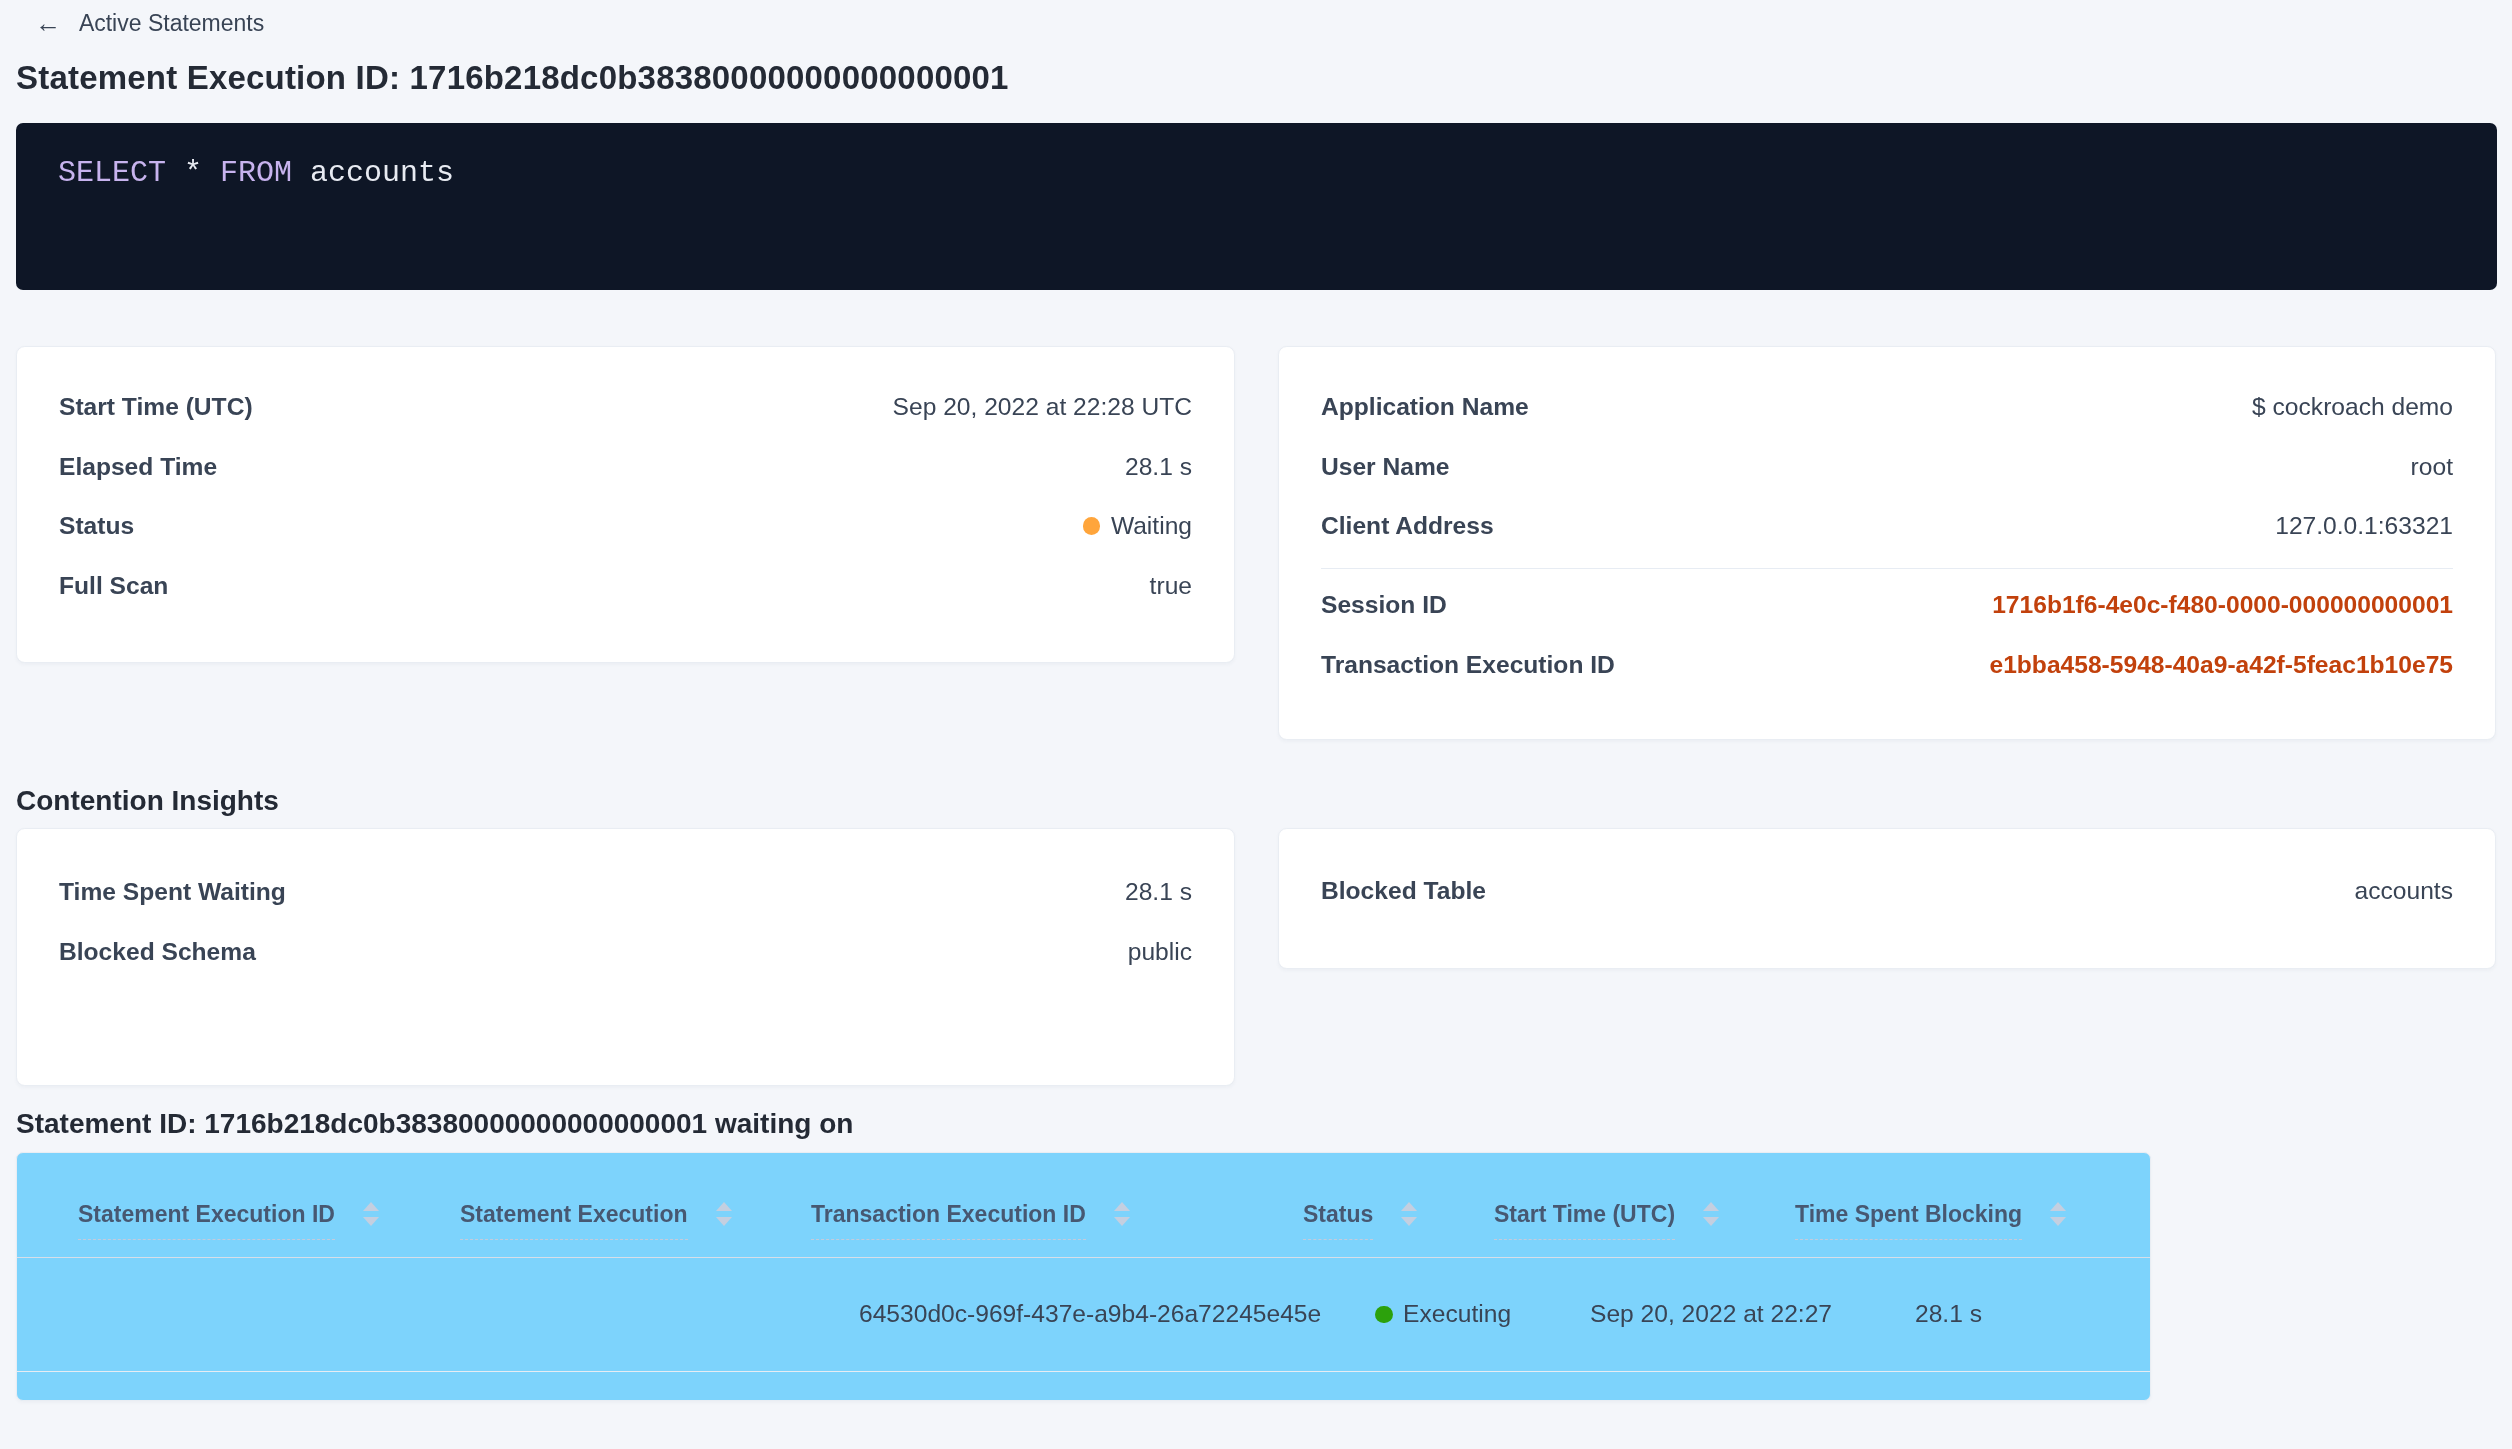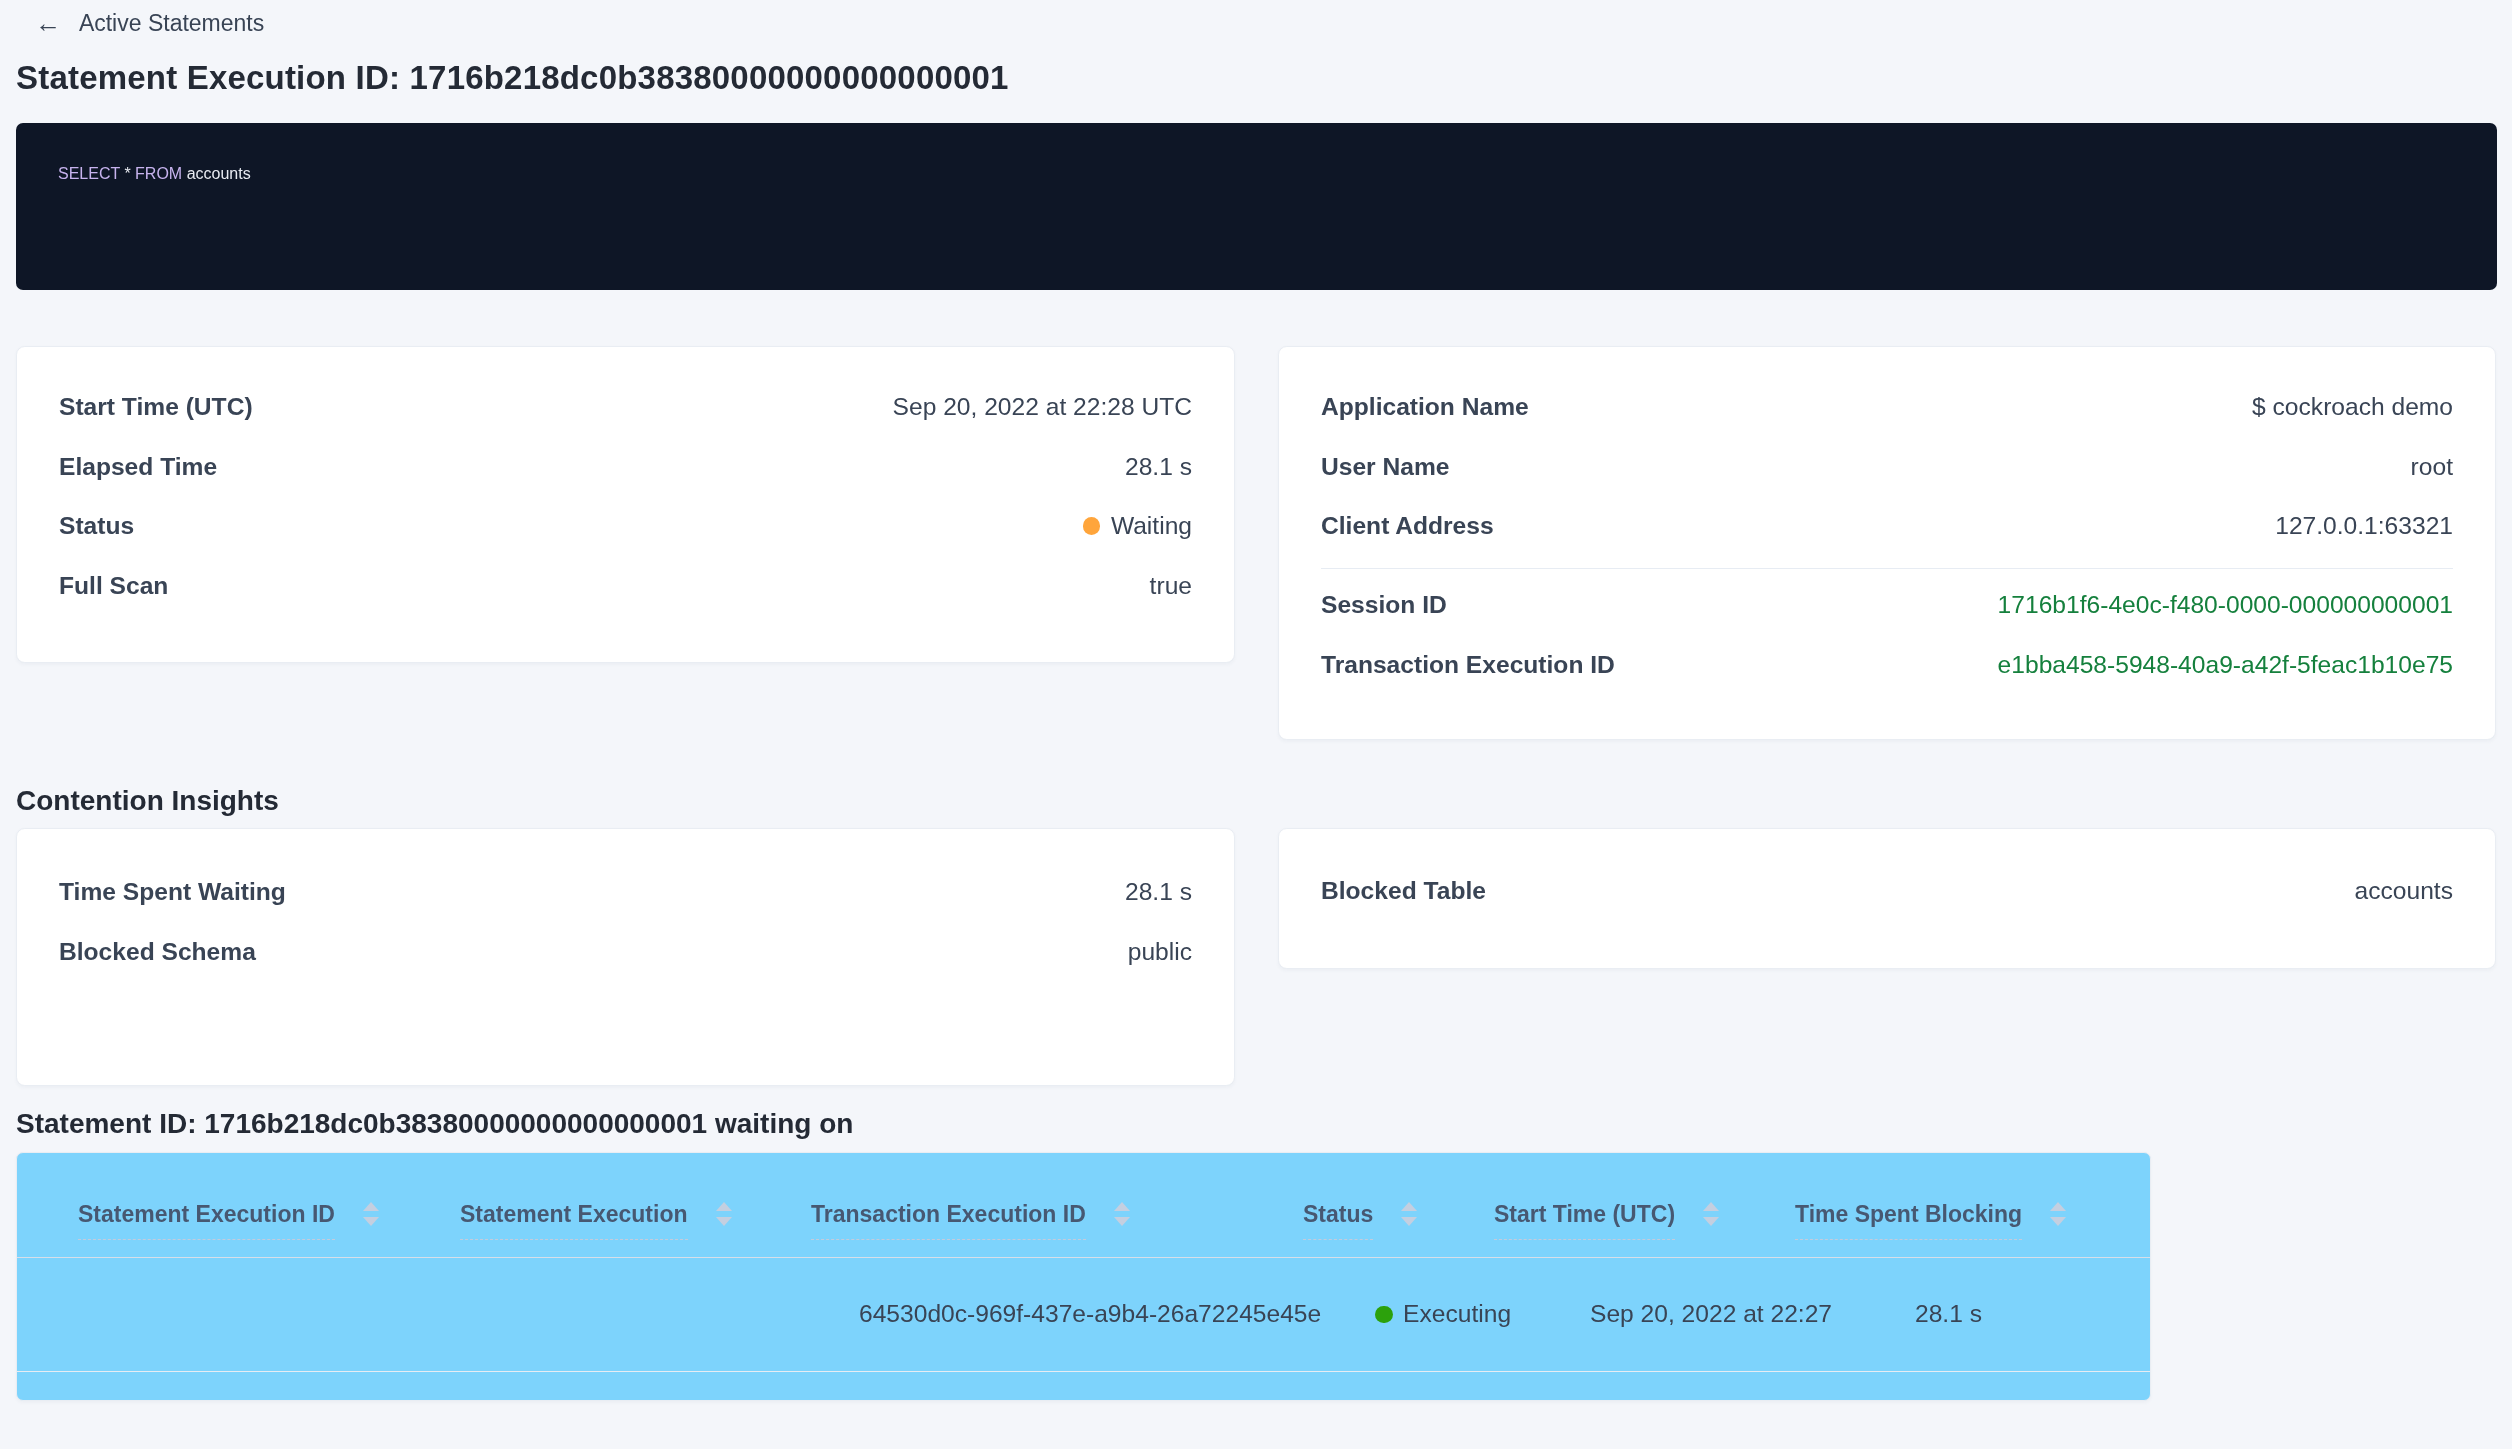--- a/index.html
+++ b/index.html
@@ -29,41 +29,41 @@
   }
 
   
   .sql-box {
     margin-top:26px;
     height:167px; width:2481px;
     background:#0e1626; border-radius:7px;
     padding:33px 42px;
   }
   .sql-box code {
-    font-family:Liberation Sans, sans-serif;
-    font-size:16px; line-height:35px; color:#e8ebf2; white-space:pre;
+    font-family:Liberation Mono, monospace;
+    font-size:30px; line-height:35px; color:#e8ebf2; white-space:pre;
   }
   .sql-box .kw { color:#c7b3ee; }
 
   
   .cards-row { display:flex; gap:43px; margin-top:56px; align-items:flex-start; }
   .card {
     background:#ffffff; border:0.9px solid #e9edf3; border-radius:8.8px;
     box-shadow:0 1.8px 3.5px rgba(60,70,100,0.04);
     padding:42px;
   }
   .kv-row {
     display:flex; justify-content:space-between; align-items:center;
     height:35px; margin-bottom:24.6px;
     font-size:24.6px; line-height:35px;
   }
   .kv-row:last-child { margin-bottom:0; }
   .kv-label { font-weight:700; color:#394455; }
   .kv-value { color:#394455; text-align:right; }
-  .kv-value.link { color:#15803d; cursor:pointer; }
+  .kv-value.link { color:#c2410c; cursor:pointer;font-weight:bold; }
   .status-value { display:flex; align-items:center; gap:10.5px; }
   .dot { width:17.6px; height:17.6px; border-radius:50%; display:inline-block; flex:none; }
   .dot-waiting { background:#ffa53b; }
   .dot-executing { background:#2ca10c; }
   .card-divider { border:none; border-top:0.9px solid #e7ecf3; margin:24px 0 18.4px 0; }
 
   .card-details-left  { width:1219px; height:317px; }
   .card-details-right { width:1218px; height:394px; }
   .card-contention-left  { width:1219px; height:258px; padding-top:45px; }
   .card-contention-right { width:1218px; height:141px; padding-top:44px; }

